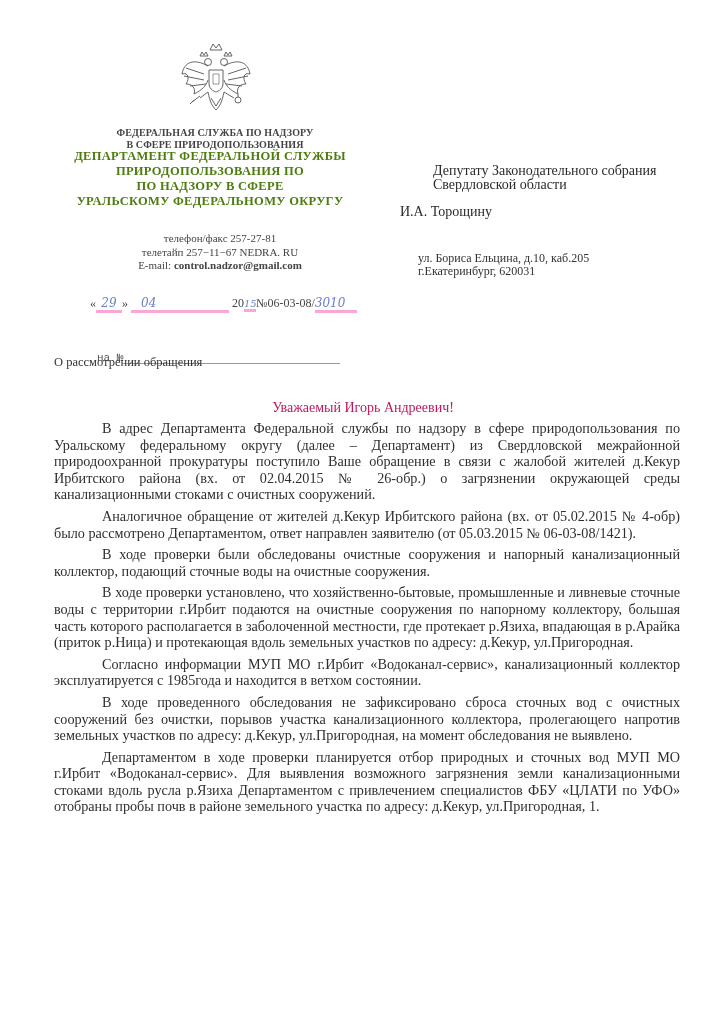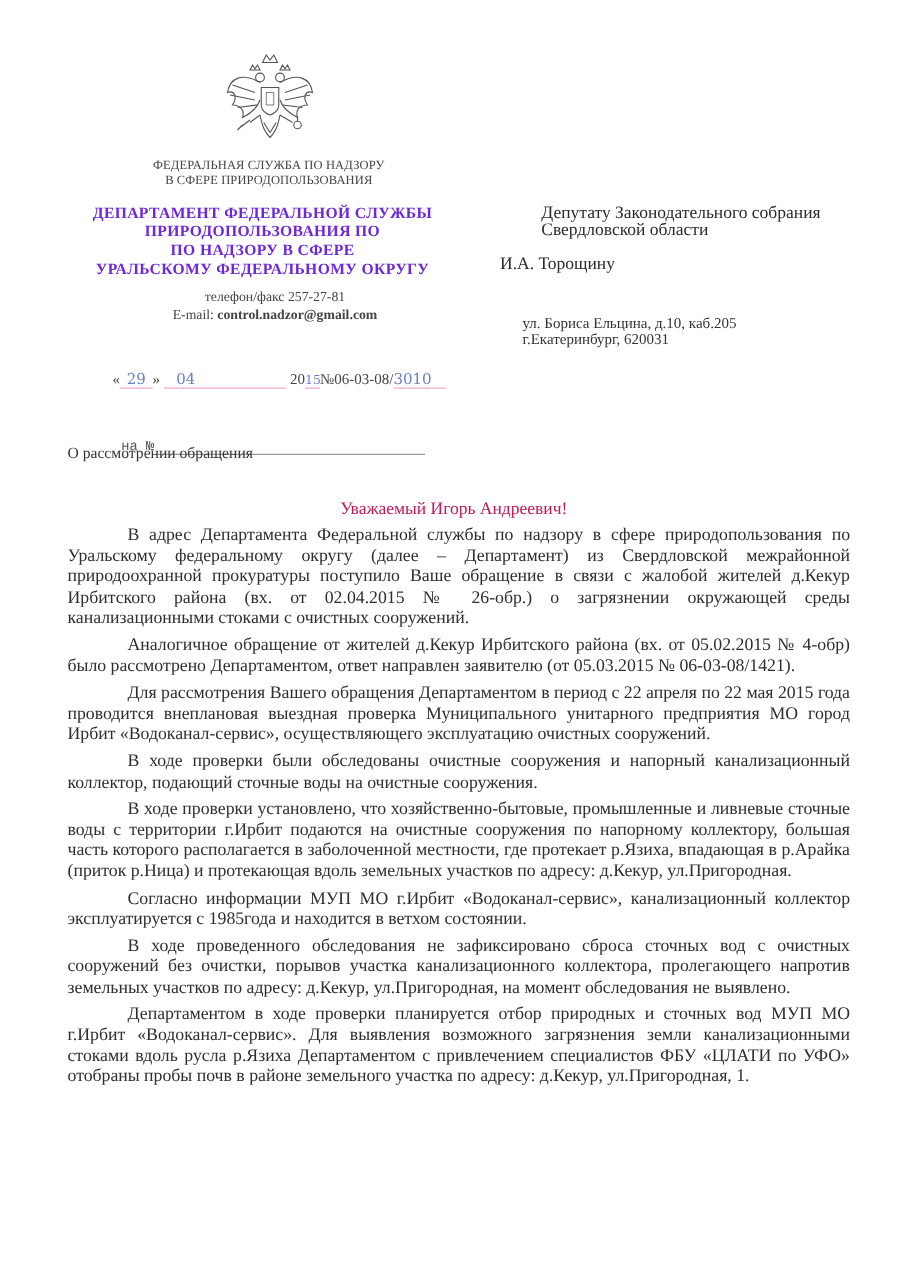--- a/index.html
+++ b/index.html
@@ -4,26 +4,26 @@
 <style>
   html, body { margin: 0; padding: 0; }
   body {
     width: 726px; height: 1024px; overflow: hidden;
     background: #ffffff; color: #2a2a2a;
     font-family: "Liberation Serif", serif;
     position: relative;
   }
   .abs { position: absolute; }
   .emblem { left: 178px; top: 40px; width: 76px; height: 80px; }
-  .agency { left: 60px; top: 127px; width: 310px; text-align: center; font-size: 10px; line-height: 12px; color: #444; letter-spacing: 0.1px; }
-  .dept { left: 60px; top: 163px; width: 300px; text-align: center; font-size: 12.5px; font-weight: bold; line-height: 15px; color: #6d28d9; letter-spacing: 0.3px; }
+  .agency { left: 60px; top: 127px; width: 310px; text-align: center; font-size: 10px; line-height: 12px; color: #444; letter-spacing: 0.1px; font-weight: bold; }
+  .dept { left: 60px; top: 149px; width: 300px; text-align: center; font-size: 12.5px; font-weight: bold; line-height: 15px; color: #4d7c0f; letter-spacing: 0.3px; }
   .contacts { left: 80px; top: 232px; width: 280px; text-align: center; font-size: 11px; line-height: 13.5px; color: #444; }
   .contacts b { font-weight: bold; }
   .dateline { left: 90px; top: 296px; font-size: 12px; color: #444; white-space: nowrap; }
-  .hw { font-family: "DejaVu Serif", serif; color: #6a80c8; font-size: 12px; display: inline-block; border-bottom: 1px solid #f9a8d4; }
+  .hw { font-family: "DejaVu Serif", serif; font-style: italic; color: #6a80c8; font-size: 12px; display: inline-block; border-bottom: 3px solid #f9a8d4; }
   .onno { left: 97px; top: 352px; font-size: 11px; color: #555; font-family: Liberation Mono, monospace; }
   .onno .line { display: inline-block; width: 215px; border-bottom: 1px solid #999; vertical-align: bottom; margin-left: 2px; }
   .subject { left: 54px; top: 355px; font-size: 12.5px; color: #333; }
   .recipient { left: 418px; top: 164px; width: 300px; font-size: 14px; line-height: 14px; color: #2a2a2a; margin-left: 15px; }
   .rec-name { left: 400px; top: 204px; font-size: 14px; color: #2a2a2a; }
   .rec-addr { left: 418px; top: 252px; width: 300px; font-size: 12px; line-height: 13px; color: #333; }
   .greeting { left: 0; top: 400px; width: 726px; text-align: center; font-size: 14px; color: #be185d; }
   .body { left: 54px; top: 420px; width: 626px; font-size: 14.2px; line-height: 16.6px; color: #2e2e2e; }
   .body p { margin: 0 0 5px 0; text-indent: 48px; text-align: justify; }
 </style>
@@ -66,20 +66,21 @@
 
 <div class="abs dept">
   <div>ДЕПАРТАМЕНТ ФЕДЕРАЛЬНОЙ СЛУЖБЫ</div>
   <div>ПРИРОДОПОЛЬЗОВАНИЯ ПО</div>
   <div>ПО НАДЗОРУ В СФЕРЕ</div>
   <div>УРАЛЬСКОМУ ФЕДЕРАЛЬНОМУ ОКРУГУ</div>
 </div>
 
 <div class="abs contacts">
   <div>телефон/факс 257-27-81</div>
+  <div>телетайп 257−11−67  NEDRA. RU</div>
   <div><span>E-mail: </span><b>control.nadzor@gmail.com</b></div>
 </div>
 
 <div class="abs dateline">
   <span>«</span><span class="hw" style="width: 26px; text-align: center; color: rgb(106, 128, 200);">29</span><span>»</span>
   <span class="hw" style="width: 88px; padding-left: 10px; color: rgb(106, 128, 200);">04</span>
   <span>20</span><span class="hw" style="width: 12px; font-size: 10px; color: rgb(106, 128, 200);">15</span><span>№06-03-08/</span><span class="hw" style="width: 42px; color: rgb(106, 128, 200);">3010</span>
 </div>
 
 <div class="abs onno">
@@ -96,19 +97,18 @@
 <div class="abs rec-addr">
   <div>ул. Бориса Ельцина, д.10, каб.205</div>
   <div>г.Екатеринбург, 620031</div>
 </div>
 
 <div class="abs greeting">Уважаемый Игорь Андреевич!</div>
 
 <div class="abs body">
   <p>В адрес Департамента Федеральной службы по надзору в сфере природопользования по Уральскому федеральному округу (далее – Департамент) из Свердловской межрайонной природоохранной прокуратуры поступило Ваше обращение в связи с жалобой жителей д.Кекур Ирбитского района (вх. от 02.04.2015 № 26-обр.) о загрязнении окружающей среды канализационными стоками с очистных сооружений.</p>
   <p>Аналогичное обращение от жителей д.Кекур Ирбитского района (вх. от 05.02.2015 № 4-обр) было рассмотрено Департаментом, ответ направлен заявителю (от 05.03.2015 № 06-03-08/1421).</p>
-  <p>Для рассмотрения Вашего обращения Департаментом в период с 22 апреля по 22 мая 2015 года проводится внеплановая выездная проверка Муниципального унитарного предприятия МО город Ирбит «Водоканал-сервис», осуществляющего эксплуатацию очистных сооружений.</p>
   <p>В ходе проверки были обследованы очистные сооружения и напорный канализационный коллектор, подающий сточные воды на очистные сооружения.</p>
   <p>В ходе проверки установлено, что хозяйственно-бытовые, промышленные и ливневые сточные воды с территории г.Ирбит подаются на очистные сооружения по напорному коллектору, большая часть которого располагается в заболоченной местности, где протекает р.Язиха, впадающая в р.Арайка (приток р.Ница) и протекающая вдоль земельных участков по адресу: д.Кекур, ул.Пригородная.</p>
   <p>Согласно информации МУП МО г.Ирбит «Водоканал-сервис», канализационный коллектор эксплуатируется с 1985года и находится в ветхом состоянии.</p>
   <p>В ходе проведенного обследования не зафиксировано сброса сточных вод с очистных сооружений без очистки, порывов участка канализационного коллектора, пролегающего напротив земельных участков по адресу: д.Кекур, ул.Пригородная, на момент обследования не выявлено.</p>
   <p>Департаментом в ходе проверки планируется отбор природных и сточных вод МУП МО г.Ирбит «Водоканал-сервис». Для выявления возможного загрязнения земли канализационными стоками вдоль русла р.Язиха Департаментом с привлечением специалистов ФБУ «ЦЛАТИ по УФО» отобраны пробы почв в районе земельного участка по адресу: д.Кекур, ул.Пригородная,  1.</p>
 </div>
 
 </body></html>

